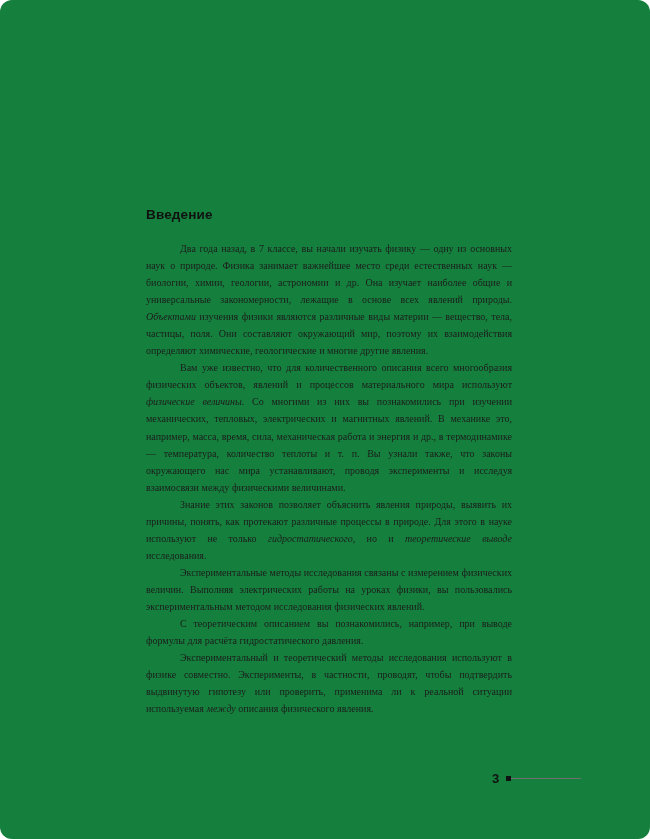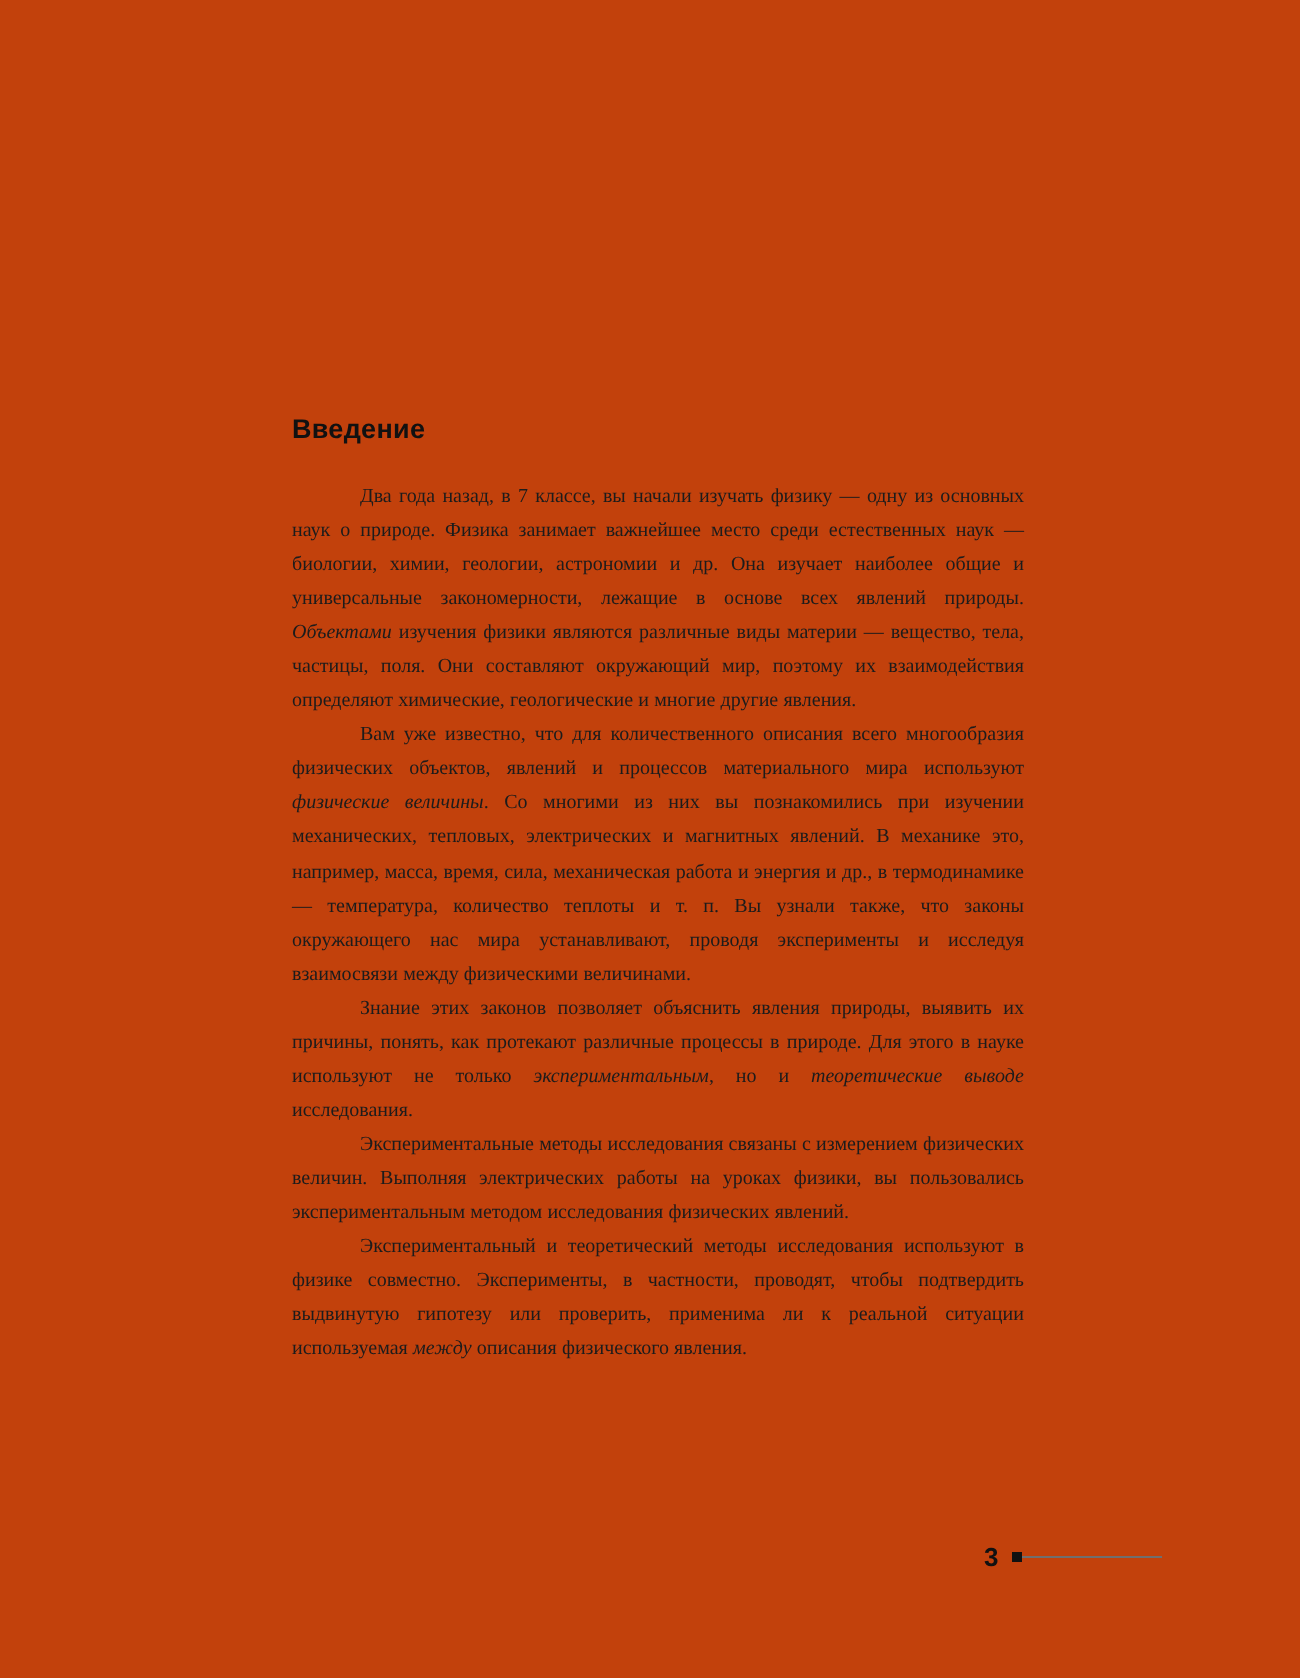--- a/index.html
+++ b/index.html
@@ -13,21 +13,22 @@
     position: relative;
     overflow: hidden;
     font-family: "Liberation Serif", "DejaVu Serif", serif;
     color: #1a1a1a;
     -webkit-font-smoothing: antialiased;
   }
 
   .page {
     position: absolute;
     inset: 0;
-    background: #c2410c;
+    background: #15803d;
+    border-radius: 12px;
   }
 
   
   .chapter-heading {
     position: absolute;
     left: 146px;
     top: 198px;
     font-family: "Liberation Sans", "DejaVu Sans", sans-serif;
     font-weight: bold;
     font-size: 13.5px;
@@ -95,22 +96,23 @@
 </head>
 <body>
 
 <div class="page">
 
   <h1 class="chapter-heading">Введение</h1>
 
   <div class="text-column">
     <p class="body-paragraph">Два года назад, в 7 классе, вы начали изучать физику — одну из основных наук о природе. Физика занимает важнейшее место среди естественных наук — биологии, химии, геологии, астрономии и др. Она изучает наиболее общие и универсальные закономерности, лежащие в основе всех явлений природы. <i class="em">Объектами</i> изучения физики являются различные виды материи — вещество, тела, частицы, поля. Они составляют окружающий мир, поэтому их взаимодействия определяют химические, геологические и многие другие явления.</p>
     <p class="body-paragraph">Вам уже известно, что для количественного описания всего многообразия физических объектов, явлений и процессов материального мира используют <i class="em">физические величины</i>. Со многими из них вы познакомились при изучении механических, тепловых, электрических и магнитных явлений. В механике это, например, масса, время, сила, механическая работа и энергия и др., в термодинамике — температура, количество теплоты и т. п. Вы узнали также, что законы окружающего нас мира устанавливают, проводя эксперименты и исследуя взаимосвязи между физическими величинами.</p>
-    <p class="body-paragraph">Знание этих законов позволяет объяснить явления природы, выявить их причины, понять, как протекают различные процессы в природе. Для этого в науке используют не только <i class="em">экспериментальным</i>, но и <i class="em">теоретические выводе</i> исследования.</p>
+    <p class="body-paragraph">Знание этих законов позволяет объяснить явления природы, выявить их причины, понять, как протекают различные процессы в природе. Для этого в науке используют не только <i class="em">гидростатического</i>, но и <i class="em">теоретические выводе</i> исследования.</p>
     <p class="body-paragraph">Экспериментальные методы исследования связаны с измерением физических величин. Выполняя электрических работы на уроках физики, вы пользовались экспериментальным методом исследования физических явлений.</p>
+    <p class="body-paragraph">С теоретическим описанием вы познакомились, например, при выводе формулы для расчёта гидростатического давления.</p>
     <p class="body-paragraph">Экспериментальный и теоретический методы исследования используют в физике совместно. Эксперименты, в частности, проводят, чтобы подтвердить выдвинутую гипотезу или проверить, применима ли к реальной ситуации используемая <i class="em">между</i> описания физического явления.</p>
   </div>
 
   <div class="page-footer">
     <span class="page-number">3</span>
     <span class="footer-dot"></span>
     <span class="footer-rule" style="background: rgb(111, 111, 111);"></span>
   </div>
 
 </div>

